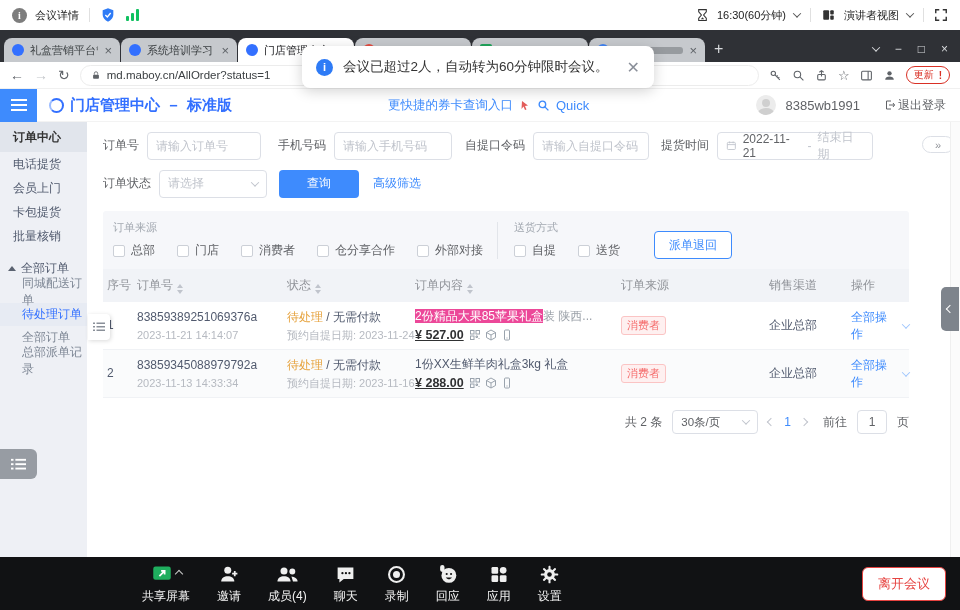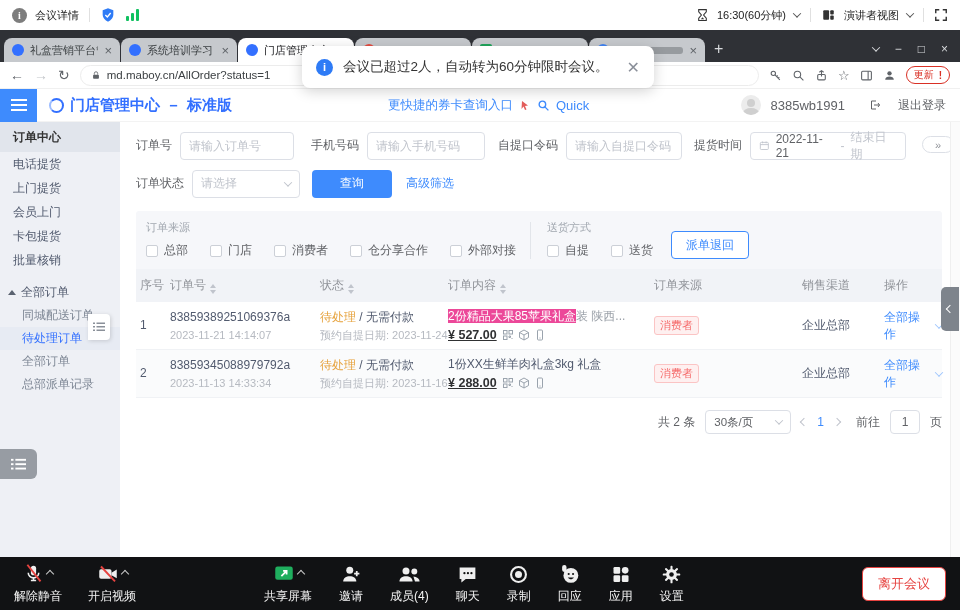--- a/index.html
+++ b/index.html
@@ -52,21 +52,21 @@
   .brand { display:flex; align-items:center; gap:6px; margin-left:12px; color:#3370ff; font-weight:bold; font-size:15px; }
   .logo-ring { width:15px; height:15px; border:2.5px solid #3370ff; border-radius:50%; border-left-color:#9cbcff; }
   .head-center { position:absolute; left:388px; display:flex; align-items:center; gap:6px; color:#3e8bfd; font-size:12.5px; }
   .head-right { margin-left:auto; display:flex; align-items:center; gap:10px; padding-right:14px; color:#606266; }
   .avatar { width:20px; height:20px; border-radius:50%; background:#ececec; position:relative; overflow:hidden; }
   .avatar::before { content:""; position:absolute; left:6px; top:4px; width:8px; height:8px; border-radius:50%; background:#cfcfcf; }
   .avatar::after { content:""; position:absolute; left:2px; top:13px; width:16px; height:10px; border-radius:50%; background:#cfcfcf; }
 
   
   .main { position:absolute; left:0; top:122px; width:960px; height:435px; display:flex; background:#fff; }
-  .sidebar { width:120px; background:#eef0f5; flex:none; position:relative; font-size:12px; color:#515a6e; }
+  .sidebar { width:87px; background:#eef0f5; flex:none; position:relative; font-size:12px; color:#515a6e; }
   .sb-section { height:30px; background:#e1e5ec; display:flex; align-items:center; padding-left:13px; font-weight:bold; color:#333; }
   .sb-item { height:24px; display:flex; align-items:center; padding-left:13px; }
   .sb-group { height:24px; display:flex; align-items:center; gap:5px; padding-left:8px; margin-top:8px; color:#515a6e; }
   .tri-up-dark { width:0; height:0; border-left:4px solid transparent; border-right:4px solid transparent; border-bottom:5px solid #5a6270; }
   .sb-child { height:23px; display:flex; align-items:center; padding-left:22px; color:#7d8694; }
   .sb-child.active { color:#3370ff; background:#e7ebf3; }
   .sb-handle { position:absolute; left:88px; top:192px; width:22px; height:26px; background:#fff; border-radius:0 4px 4px 0; box-shadow:1px 1px 4px rgba(0,0,0,.15); display:flex; align-items:center; justify-content:center; z-index:4; }
   .sb-listbtn { position:absolute; left:0; top:327px; width:37px; height:30px; background:#979ca3; border-radius:0 6px 6px 0; display:flex; align-items:center; justify-content:center; }
 
   .content { flex:1; position:relative; padding:9px 14px 0 16px; background:#fff; }
@@ -278,35 +278,34 @@
       </svg>
     <svg width="13" height="13" viewBox="0 0 24 24" fill="none" stroke="#3e8bfd" stroke-width="2.6">
         <circle cx="10" cy="10" r="6"></circle>
         <path d="M15 15l6 6"></path>
       </svg>
     <a style="font-size:13px">Quick</a>
   </div>
   <div class="head-right">
     <span class="avatar"></span>
     <span style="font-size:13px">8385wb1991</span>
-    <span style="display:flex;align-items:center;gap:17px;margin-left:14px">
+    <span style="display:flex;align-items:center;gap:2px;margin-left:14px">
       <svg width="12" height="12" viewBox="0 0 24 24" fill="none" stroke="#606266" stroke-width="2">
           <path d="M14 4H5v16h9M10 12h11M18 8l3 4-3 4"></path>
         </svg>
       <span>退出登录</span>
     </span>
   </div>
 </div>
 
 <div class="main">
 
   <div class="sidebar">
     <div class="sb-section">订单中心</div>
     <div class="sb-item">电话提货</div>
-    <div class="sb-item">上门提货</div>
     <div class="sb-item">会员上门</div>
     <div class="sb-item">卡包提货</div>
     <div class="sb-item">批量核销</div>
     <div class="sb-group">
       <span class="tri-up-dark"></span>
       <span>全部订单</span>
     </div>
     <div class="sb-child">同城配送订单</div>
     <div class="sb-child active">待处理订单</div>
     <div class="sb-child">全部订单</div>
@@ -398,21 +397,21 @@
           </div>
         </div>
         <div class="vdiv"></div>
         <div class="fgroup">
           <span class="glabel">送货方式</span>
           <div class="opts">
             <label class="opt">
                 <span class="cb"></span>
                 <span>自提</span>
               </label>
-            <label class="opt" style="margin-right:0">
+            <label class="opt" style="margin-right:16px">
                 <span class="cb"></span>
                 <span>送货</span>
               </label>
           </div>
         </div>
         <button class="btn-outline">派单退回</button>
       </div>
 
       <div class="thead">
         <span class="c-no">序号</span>
@@ -533,45 +532,20 @@
     </div>
   </div>
 </div>
 
 <div class="scroll-strip"></div>
 <div class="right-handle">
     <span class="chev left"></span>
   </div>
 
 <div class="meet-bottom">
-  <div class="left-grp">
-    <div class="mb-item">
-      <span class="mb-iconrow">
-        <svg width="21" height="21" viewBox="0 0 24 24">
-            <rect x="9" y="3" width="6" height="11" rx="3" fill="#efefef"></rect>
-            <path d="M6 11a6 6 0 0 0 12 0" stroke="#efefef" stroke-width="1.8" fill="none"></path>
-            <path d="M12 17v3M9 20h6" stroke="#efefef" stroke-width="1.8"></path>
-            <path d="M5 2l15 19" stroke="#e64340" stroke-width="2.2"></path>
-          </svg>
-        <span class="chev up mb-caret"></span>
-      </span>
-      <span>解除静音</span>
-    </div>
-    <div class="mb-item">
-      <span class="mb-iconrow">
-        <svg width="22" height="21" viewBox="0 0 24 24">
-            <rect x="2" y="7" width="14" height="11" rx="2" fill="#efefef"></rect>
-            <path d="M16 11l6-3.5v10L16 14z" fill="#efefef"></path>
-            <path d="M4 4l16 17" stroke="#e64340" stroke-width="2.2"></path>
-          </svg>
-        <span class="chev up mb-caret"></span>
-      </span>
-      <span>开启视频</span>
-    </div>
-  </div>
   <div class="center-grp">
     <div class="mb-item">
       <span class="mb-iconrow">
         <svg width="22" height="21" viewBox="0 0 24 24">
             <rect x="2" y="4" width="20" height="15" rx="2.5" fill="#1fae5e"></rect>
             <path d="M9 15l6-6M15 13V9h-4" stroke="#fff" stroke-width="2" fill="none"></path>
           </svg>
         <span class="chev up mb-caret"></span>
       </span>
       <span>共享屏幕</span>

